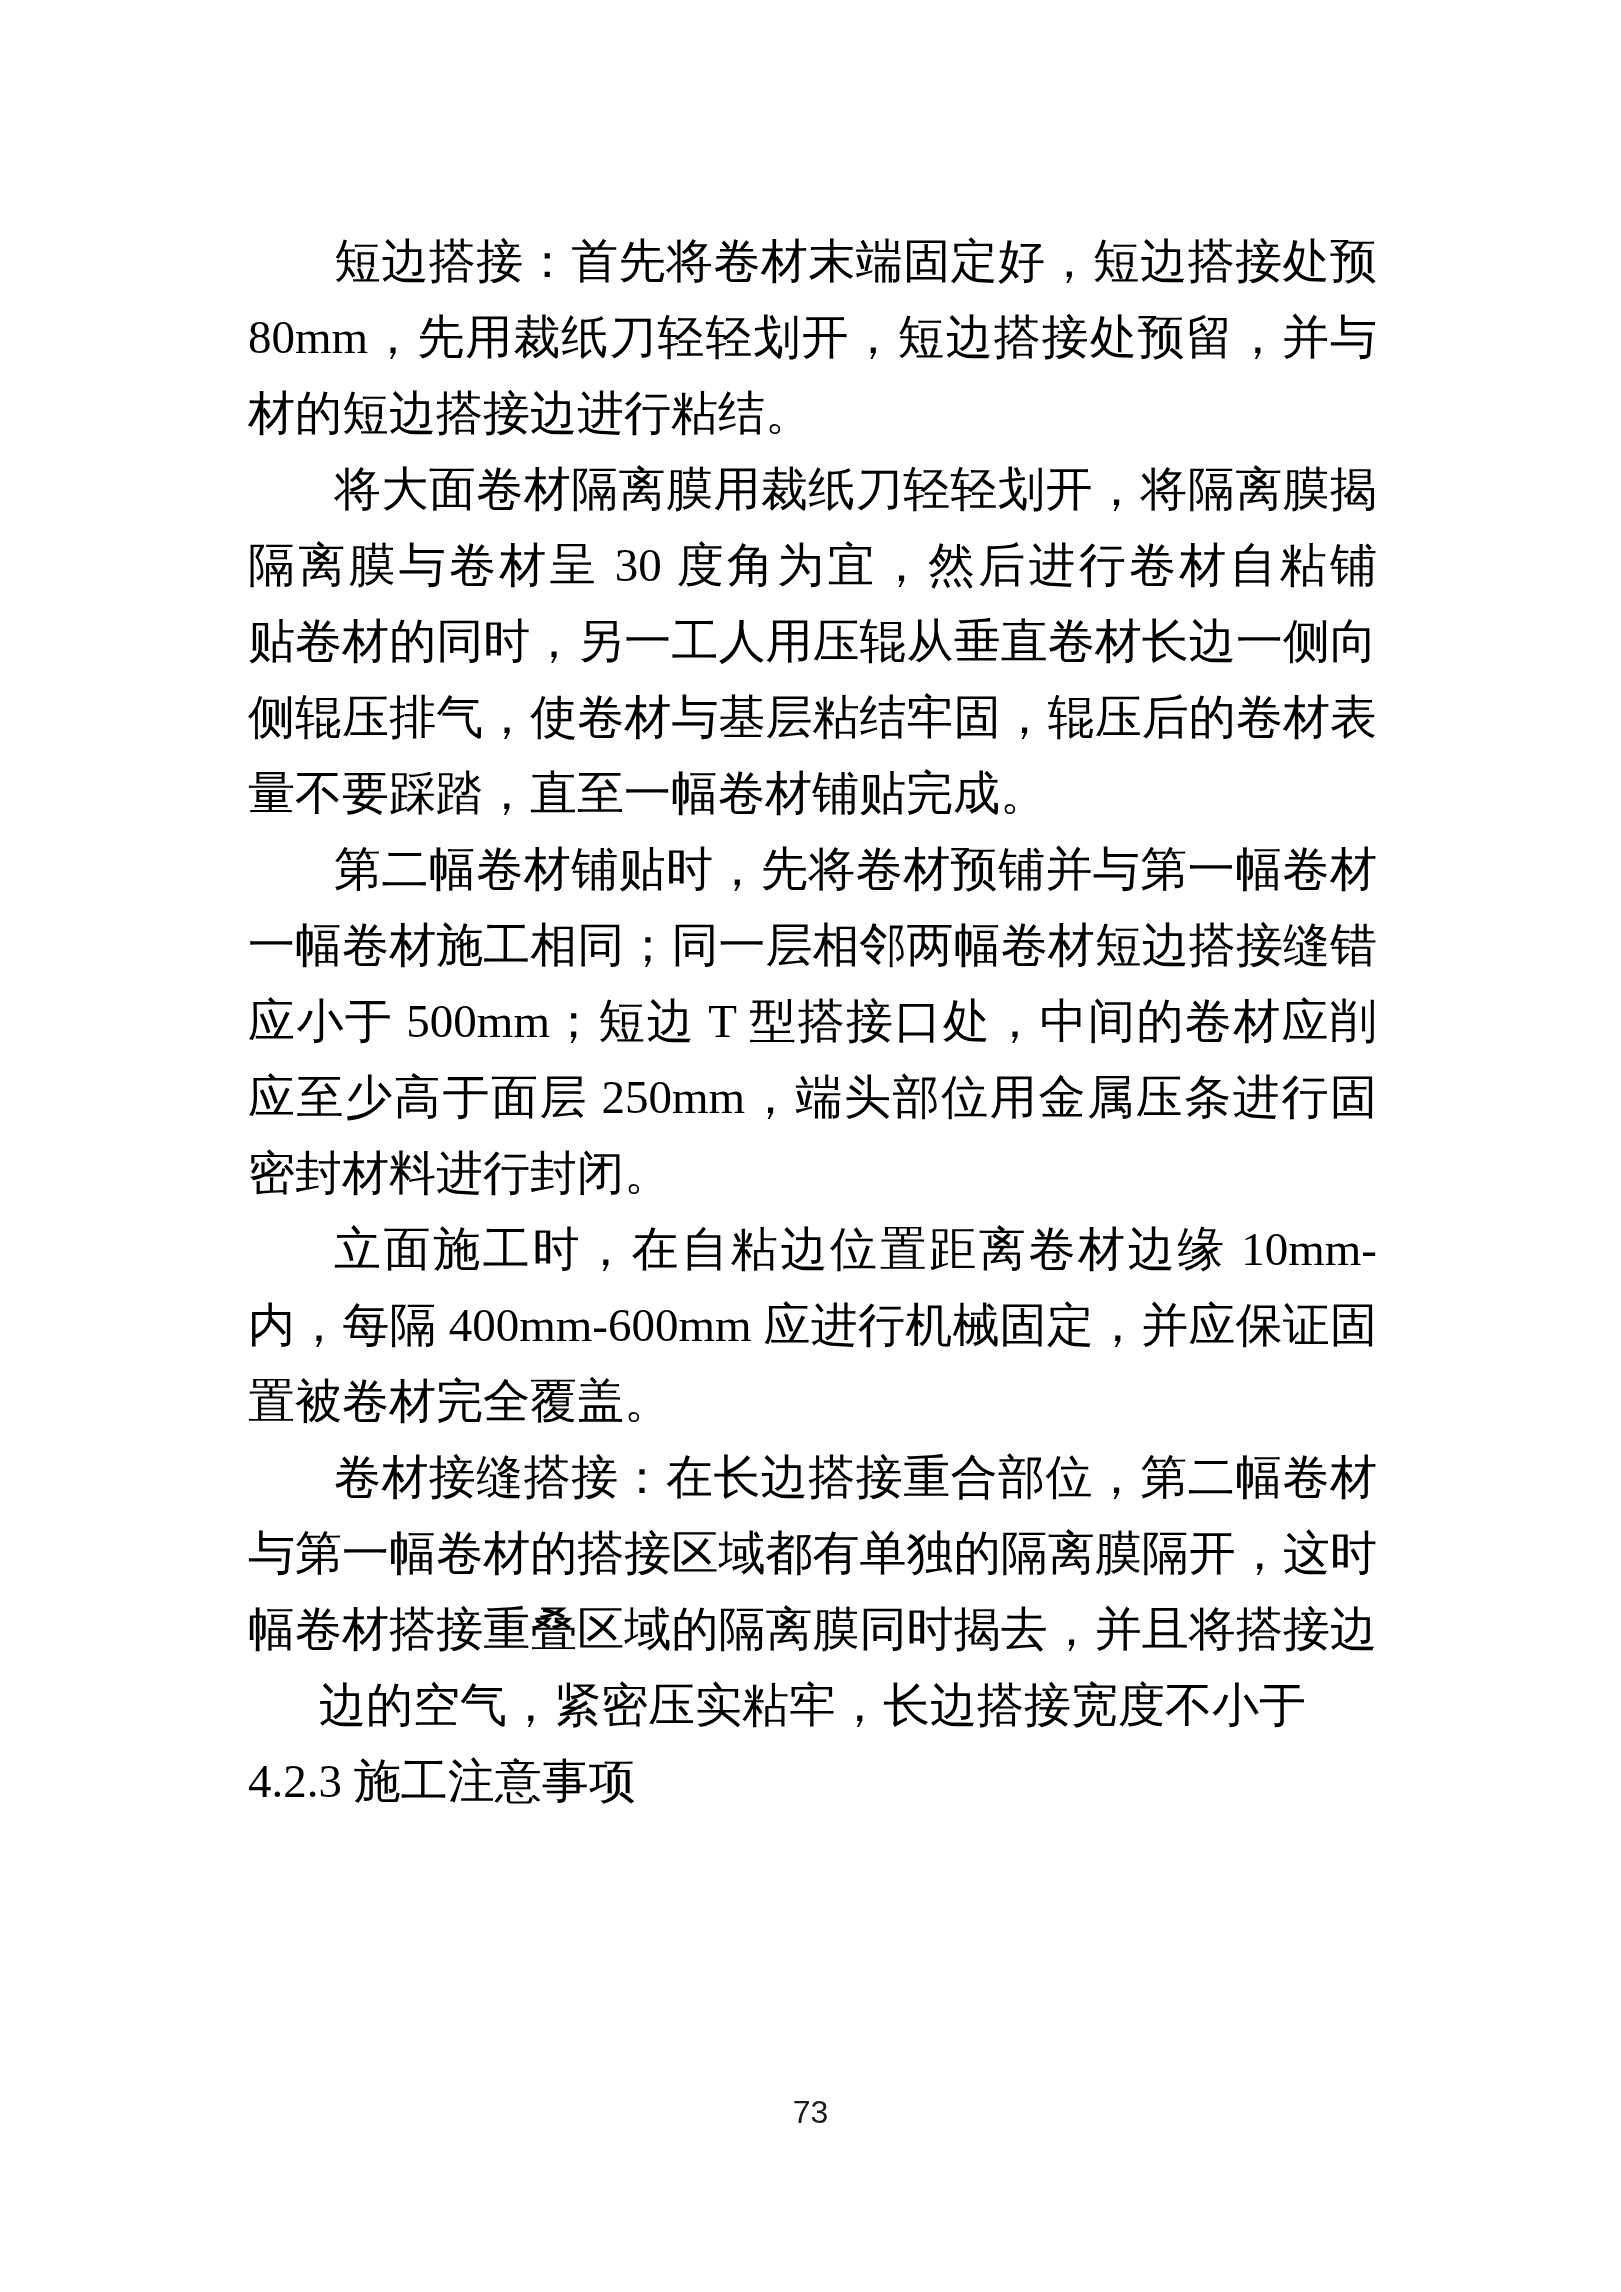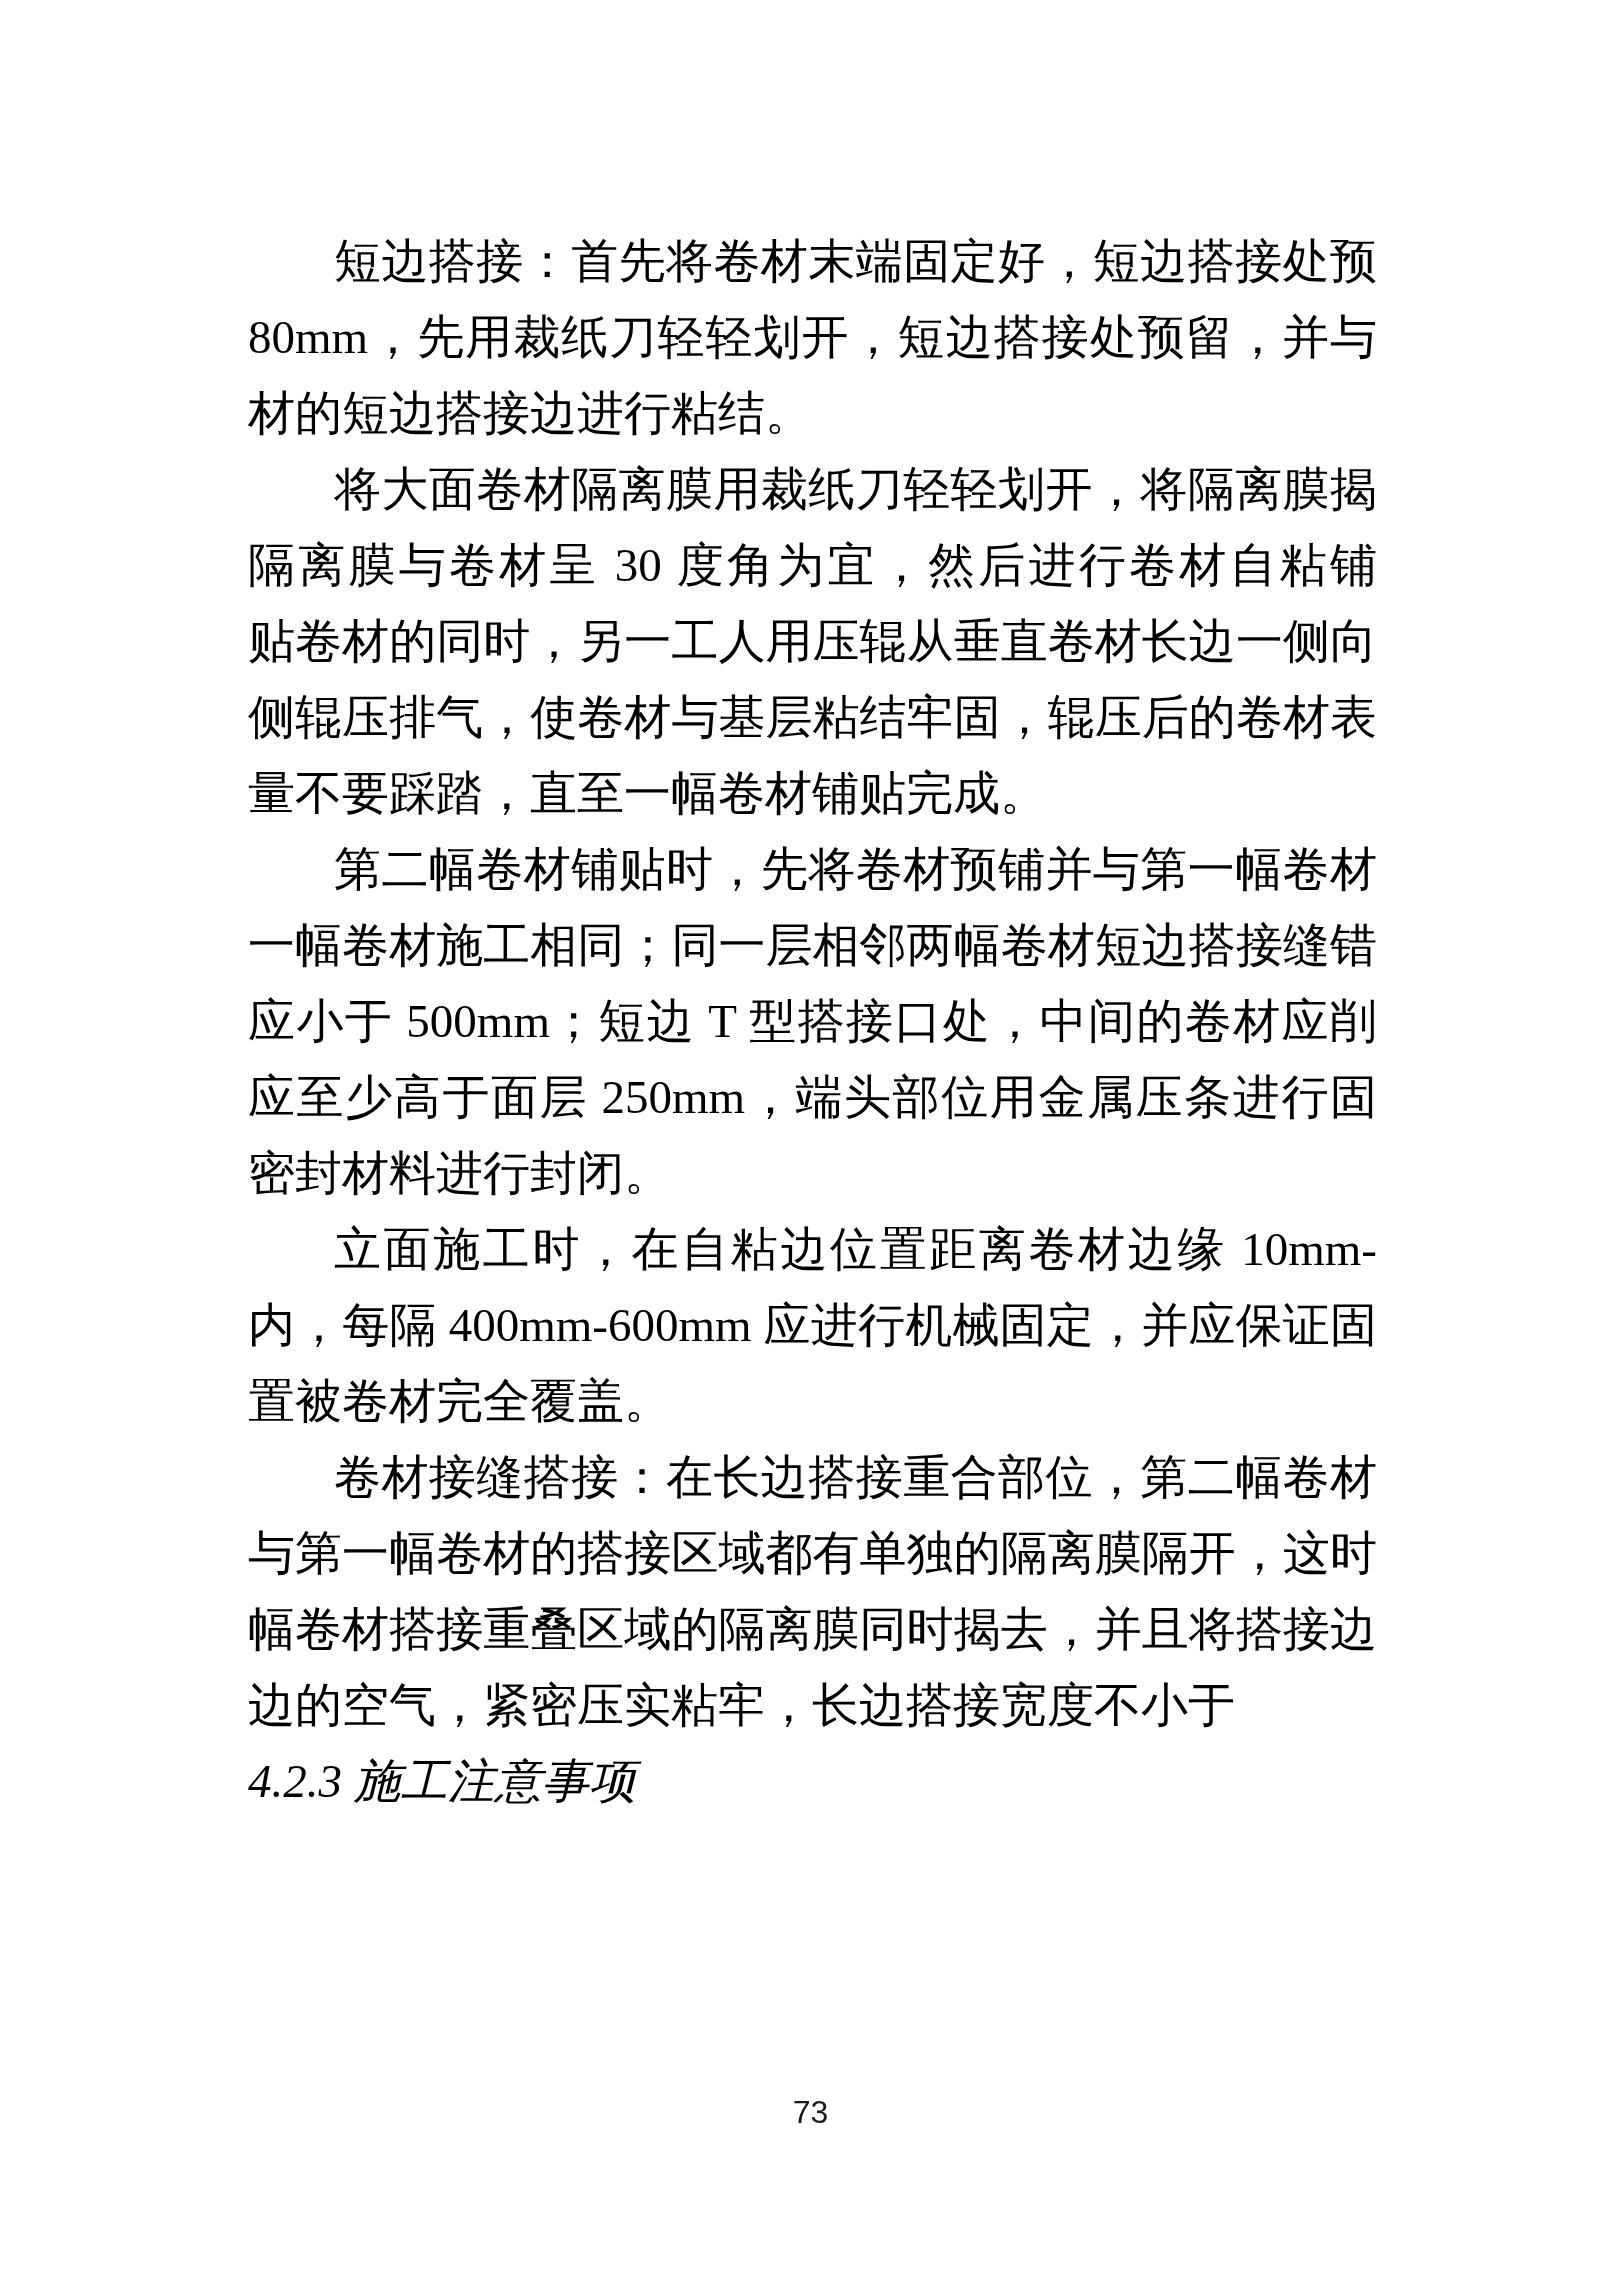--- a/index.html
+++ b/index.html
@@ -22,30 +22,29 @@
     line-height: 76px;
   }
   .line {
     height: 76px;
     overflow: hidden;
     text-align: justify;
     text-align-last: justify;
     white-space: normal;
   }
   .line.end {
-    text-align: left;
+    text-align: center;
     text-align-last: left;
   }
   .line.in {
     text-indent: 86px;
   }
   .line.heading {
     text-align: center;
     text-align-last: left;
-    font-style: italic;
   }
   .page-number {
     position: absolute;
     left: 0;
     right: 0;
     top: 2094px;
     height: 43px;
     text-align: center;
     font-size: 32px;
     font-family: "Liberation Sans", "DejaVu Sans", sans-serif;

